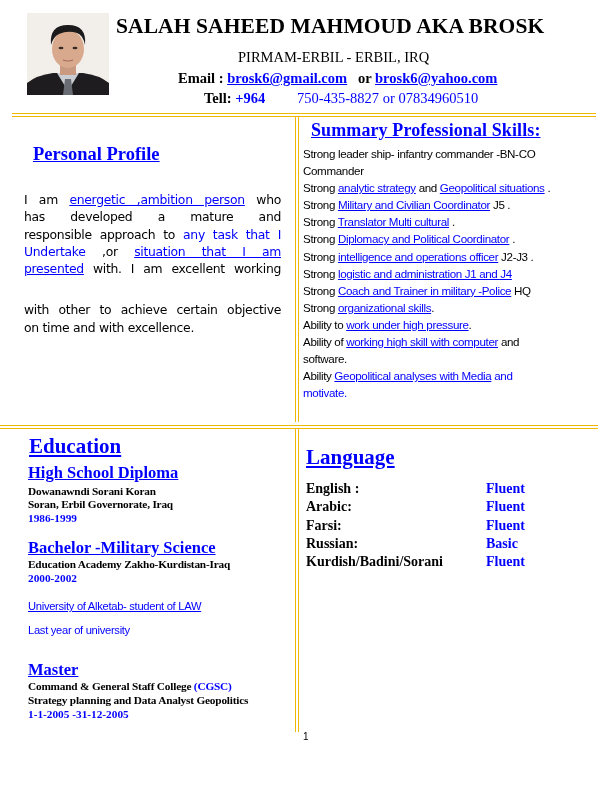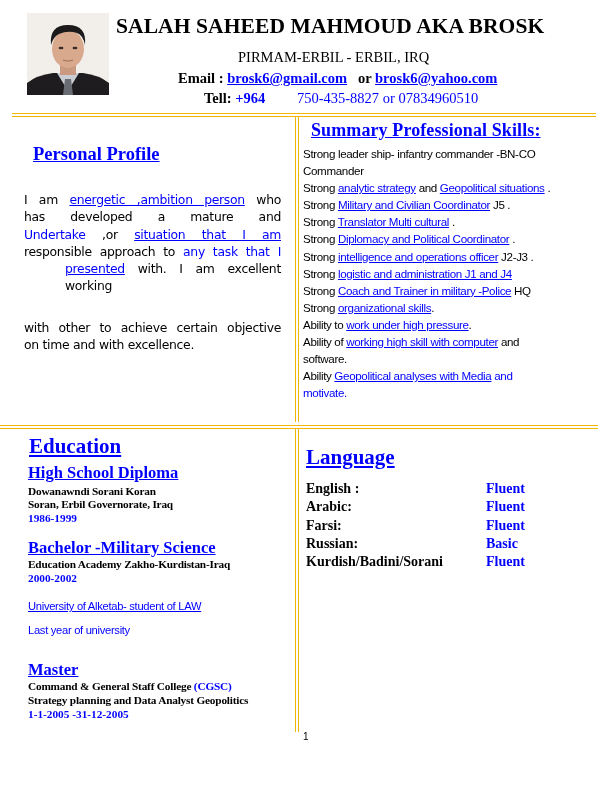--- a/index.html
+++ b/index.html
@@ -99,23 +99,23 @@
 
 <div class="hline" style="left:12px; top:113px; width:584px;"></div>
 <div class="vline" style="left:295px; top:116px; height:306px;"></div>
 <div class="hline" style="left:0px; top:425px; width:598px;"></div>
 <div class="vline" style="left:295px; top:429px; height:303px;"></div>
 
 <div class="abs h-profile">Personal Profile</div>
 <div class="abs profile-text" id="profile-text">
     <div class="ln" style="text-align-last: justify;"><span>I am </span><a style="color: rgb(0, 0, 255); text-decoration: underline;">energetic ,ambition person</a><span> who</span></div>
     <div class="ln" style="text-align-last: justify;"><span>has developed a mature and</span></div>
+    <div class="ln" style="text-align-last: justify;"><span>responsible approach to </span><span style="color: rgb(0, 0, 255);">any task that I</span></div>
     <div class="ln" style="text-align-last: justify;"><span style="color: rgb(0, 0, 255);">Undertake</span><span> ,or </span><a style="color: rgb(0, 0, 255); text-decoration: underline;">situation that I am</a></div>
-    <div class="ln" style="text-align-last: justify;"><span>responsible approach to </span><span style="color: rgb(0, 0, 255);">any task that I</span></div>
-    <div class="ln" style="text-align-last: justify; margin-left: 41px;"><a style="color: rgb(0, 0, 255); text-decoration: underline;">presented</a><span> with. I am excellent working</span></div>
+    <div class="ln" style="text-align-last: justify;"><a style="color: rgb(0, 0, 255); text-decoration: underline;">presented</a><span> with. I am excellent working</span></div>
     <div class="ln" style="text-align-last: justify; margin-top: 24px;"><span>with other to achieve certain objective</span></div>
     <div class="ln"><span>on time and with excellence.</span></div>
   </div>
 
 <div class="abs h-skills">Summary Professional Skills:</div>
 <div class="abs skills" id="skills-list">
     <div class="ln"><span>Strong leader ship- infantry commander -BN-CO</span></div>
     <div class="ln"><span>Commander</span></div>
     <div class="ln"><span>Strong </span><a style="color: rgb(0, 0, 255); text-decoration: underline;">analytic strategy</a><span> and </span><a style="color: rgb(0, 0, 255); text-decoration: underline;">Geopolitical situations</a><span> .</span></div>
     <div class="ln"><span>Strong </span><a style="color: rgb(0, 0, 255); text-decoration: underline;">Military and Civilian Coordinator</a><span> J5 .</span></div>

